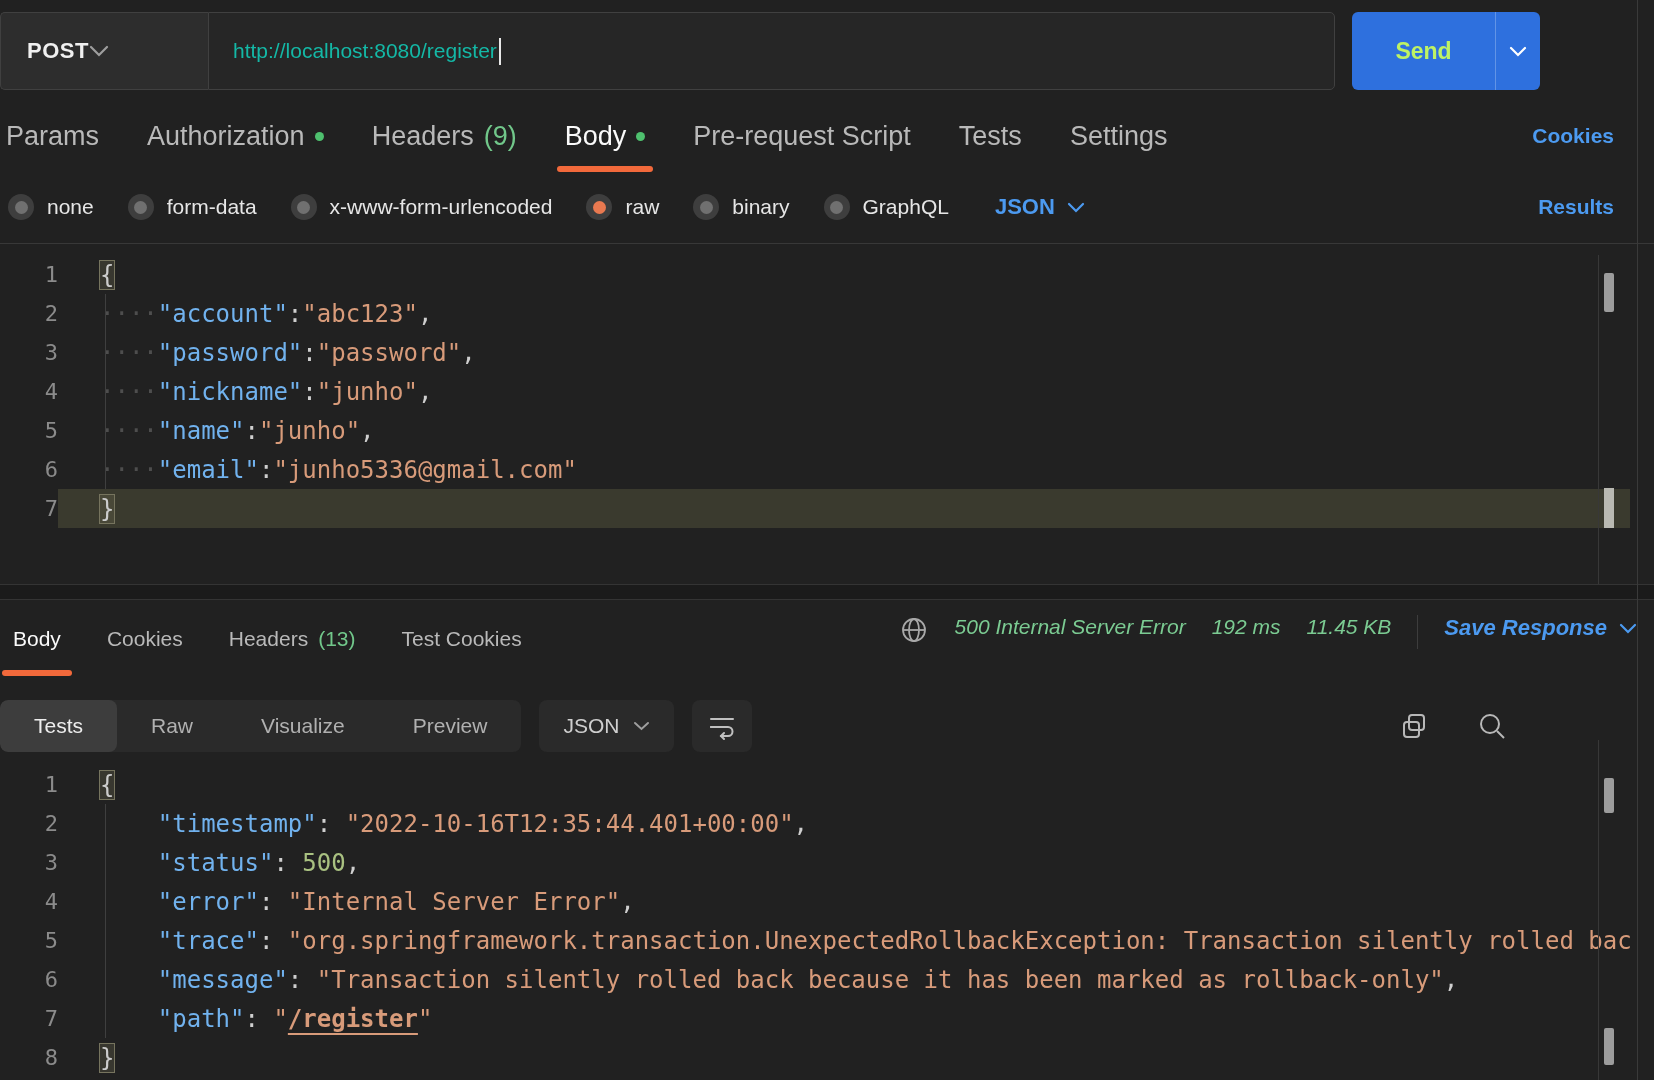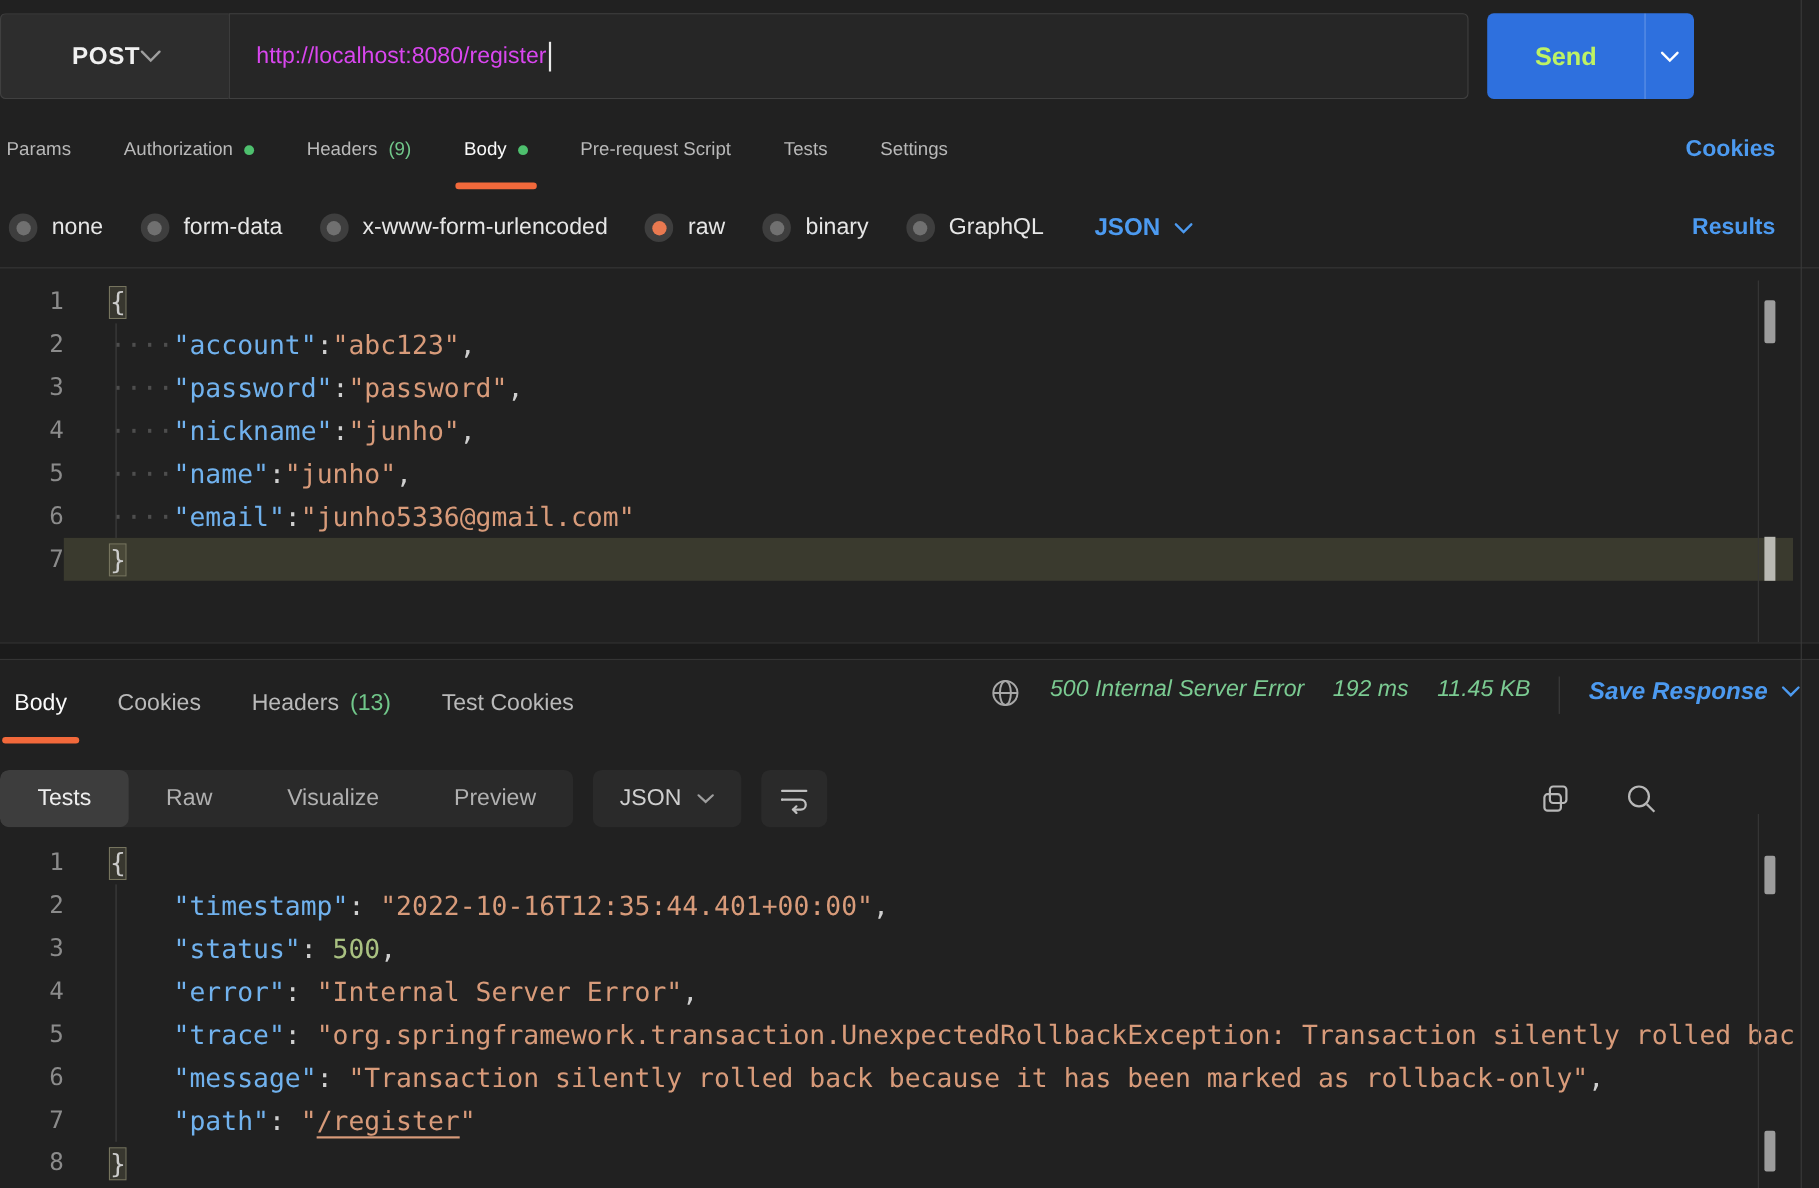--- a/index.html
+++ b/index.html
@@ -3,37 +3,37 @@
 <meta charset="utf-8">
 <style>
   html,body{margin:0;padding:0;background:#191919;}
   .app{position:relative;width:1654px;height:1080px;background:#212121;overflow:hidden;
        font-family:"Liberation Sans",sans-serif;color:#d0d0d0;}
   .edge{position:absolute;left:1637px;top:0;bottom:0;width:1px;background:#3a3a3a;}
 
   
   .row-url{position:absolute;top:12px;left:0;height:78px;display:flex;align-items:stretch;}
   .box-method{width:208px;background:#2d2d2d;border:1px solid #404040;border-right:none;
-      border-radius:5px 0 0 5px;display:flex;align-items:center;justify-content:center;
+      border-radius:5px 0 0 5px;display:flex;align-items:center;justify-content:flex-start;
       padding:0 22px 0 26px;box-sizing:border-box;cursor:pointer;}
   .box-method .m{font-size:22px;font-weight:700;color:#f0f0f0;letter-spacing:.5px;}
   .box-url{width:1127px;background:#262626;border:1px solid #404040;border-radius:0 5px 5px 0;
-      display:flex;align-items:center;padding:0 24px;box-sizing:border-box;font-size:21px;color:#d946ef;}
+      display:flex;align-items:center;padding:0 24px;box-sizing:border-box;font-size:21px;color:#14b8a6;}
   .caret{display:inline-block;width:2px;height:27px;background:#e8e8e8;margin-left:2px;vertical-align:middle;}
   .btn-send{margin-left:17px;width:188px;background:var(--send-blue,#2e70de);border-radius:6px;
       display:flex;align-items:stretch;overflow:hidden;cursor:pointer;}
   .btn-send .lab{flex:1;display:flex;align-items:center;justify-content:center;
       font-size:23px;font-weight:700;color:#bef264;}
   .btn-send .dd{width:44px;display:flex;align-items:center;justify-content:center;color:#fff;
       border-left:1px solid rgba(255,255,255,.25);}
 
   
   .tabs{position:absolute;top:100px;left:6px;right:40px;height:72px;display:flex;align-items:center;}
   .tab{position:relative;height:100%;display:flex;align-items:center;gap:10px;
-       padding:0 24px;font-size:17px;color:#b9b9b9;cursor:pointer;white-space:nowrap;}
+       padding:0 24px;font-size:27px;color:#b9b9b9;cursor:pointer;white-space:nowrap;}
   .tab:first-child{padding-left:0;}
   .tab.active{color:#fafafa;}
   .tab.active::after{content:"";position:absolute;left:16px;right:16px;bottom:0;height:6px;
        border-radius:3px;background:var(--accent-orange,#f2693b);}
   .tab:first-child.active::after{left:0;}
   .tab .dot{width:9px;height:9px;border-radius:50%;background:var(--dot-green,#4ec06e);}
   .tab .count{color:var(--count-green,#71c78a);}
   .tabs .spacer{flex:1;}
   .link{color:var(--link-blue,#4c9af0);font-weight:700;font-size:21px;cursor:pointer;white-space:nowrap;}
 
@@ -54,21 +54,21 @@
   .ed-line{display:flex;height:39px;align-items:center;}
   .gut{flex:none;width:58px;text-align:right;font-size:22px;color:#8b8b8b;user-select:none;}
   .code{flex:1;padding-left:42px;font-size:24px;white-space:pre;height:100%;display:flex;align-items:center;overflow:hidden;}
   .cur .code{background:var(--current-line,#3a3a2e);}
   .tok-key{color:var(--code-key,#71b2ee);}
   .tok-str{color:var(--code-string,#d89b7a);}
   .tok-num{color:var(--code-number,#a9c181);}
   .tok-punc{color:var(--code-punct,#cfcfcf);}
   .tok-ws{color:#4e4e4e;}
   .tok-brace{color:#cccccc;background:rgba(108,106,78,.30);outline:1px solid #76745e;}
-  .tok-link{color:var(--code-string,#d89b7a);text-decoration:underline;text-underline-offset:6px;cursor:pointer;}
+  .tok-link{color:var(--code-string,#d89b7a);text-decoration:underline;text-underline-offset:6px;cursor:pointer;font-weight:bold;}
   .iguide{position:absolute;width:1px;background:#3f3f3f;left:105px;}
   .sb-track{position:absolute;width:1px;background:#383838;}
   .sb-thumb{position:absolute;width:10px;border-radius:2px;background:#9c9c9c;}
   .sb-mark{position:absolute;width:10px;background:#b9b9b2;}
 
   
   .strip{position:absolute;top:584px;left:0;right:0;height:16px;background:#1b1b1b;
          border-top:1px solid #343434;border-bottom:1px solid #343434;box-sizing:border-box;}
 
   

